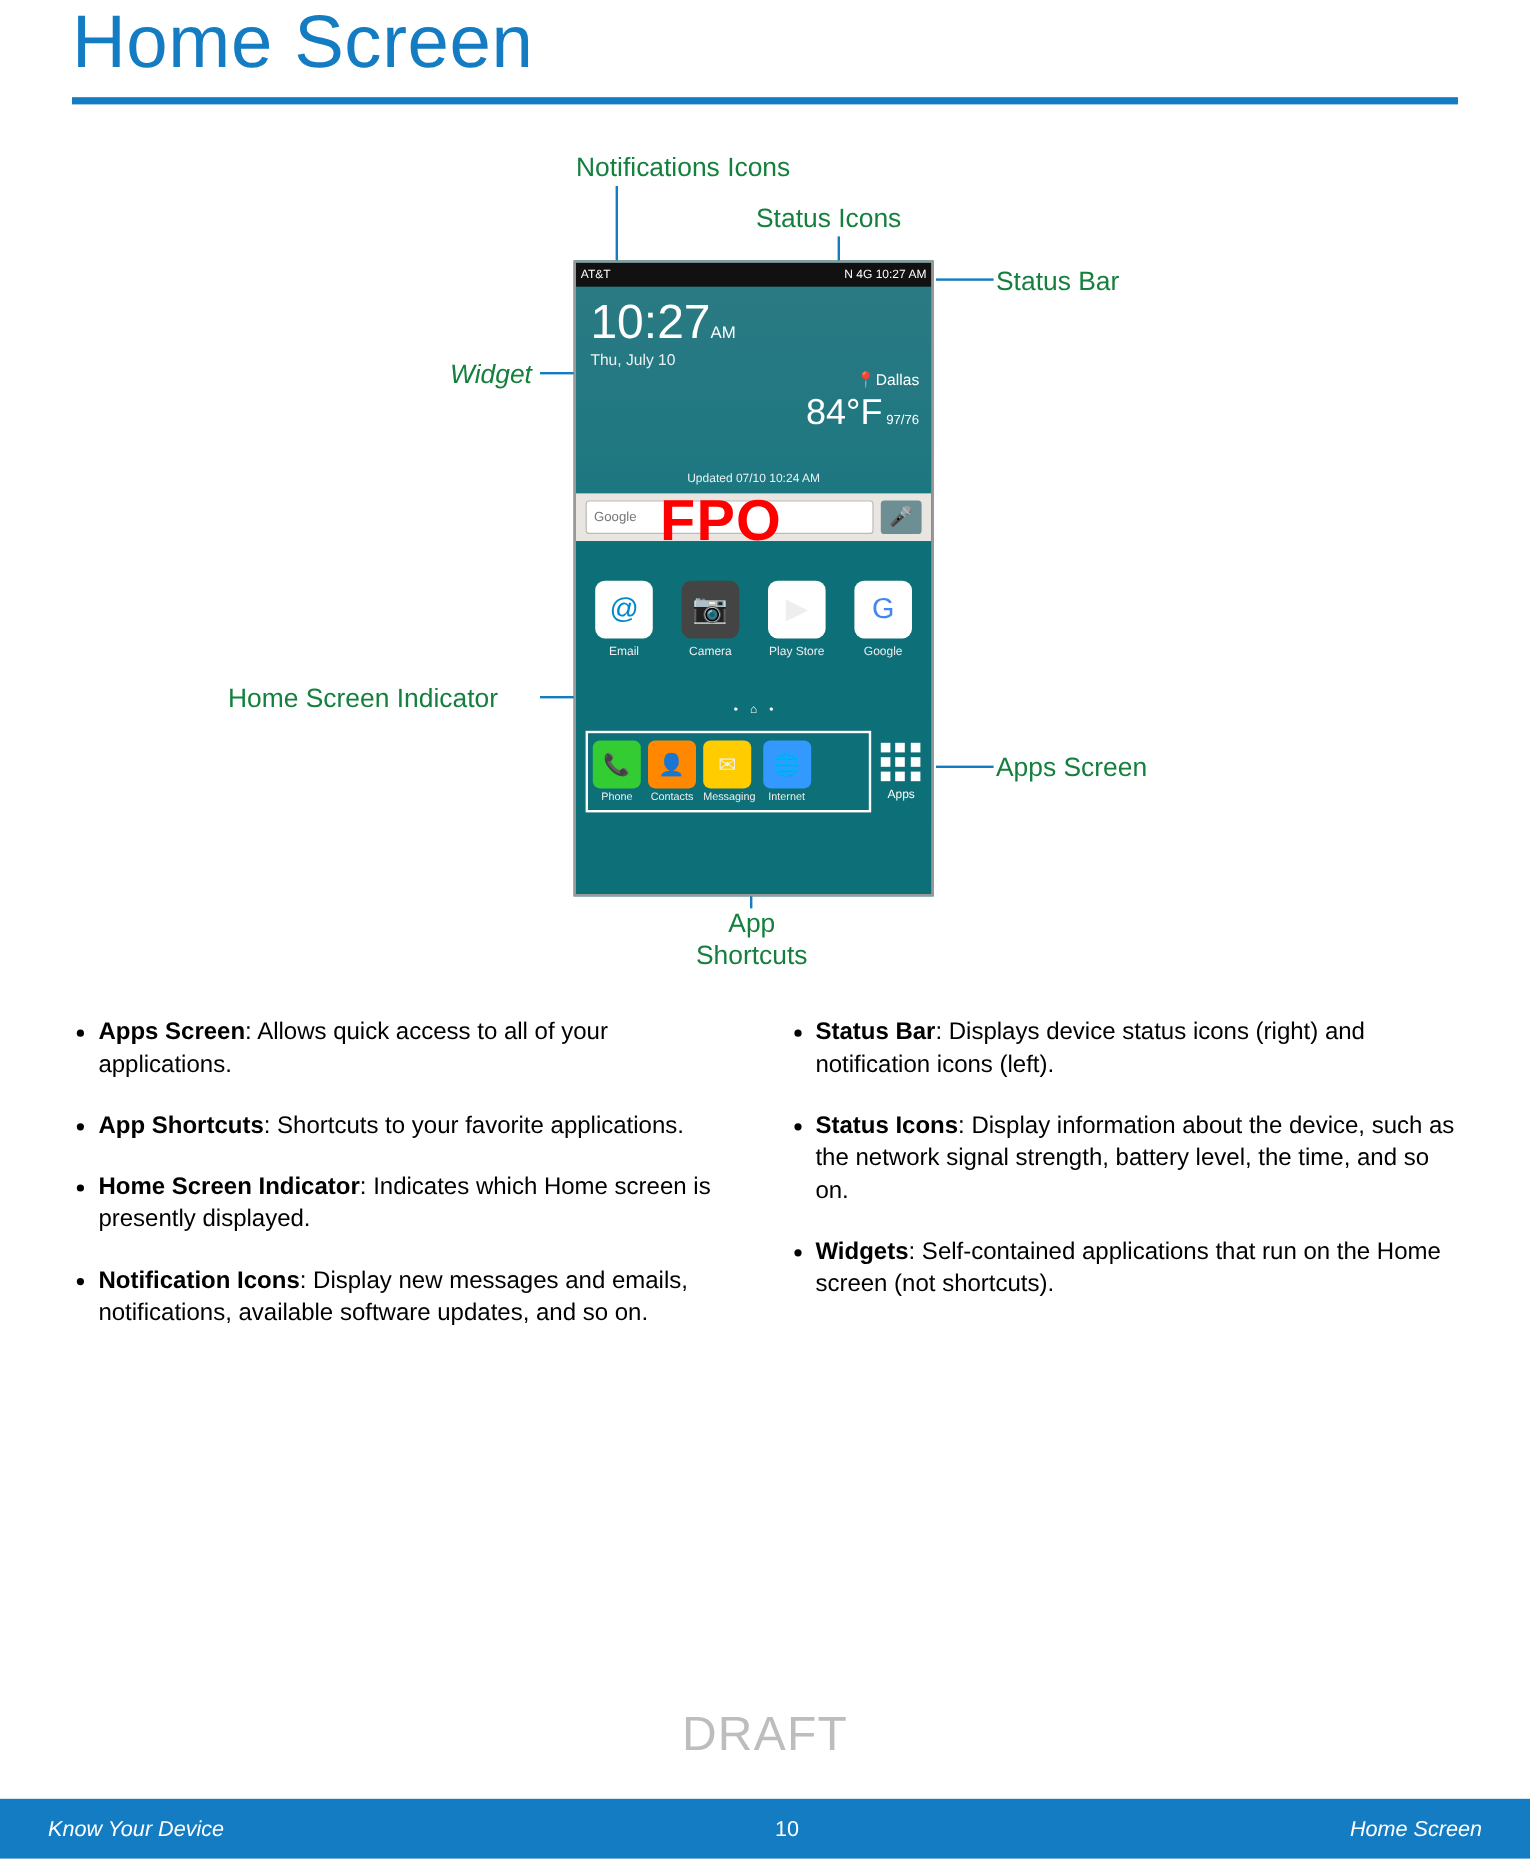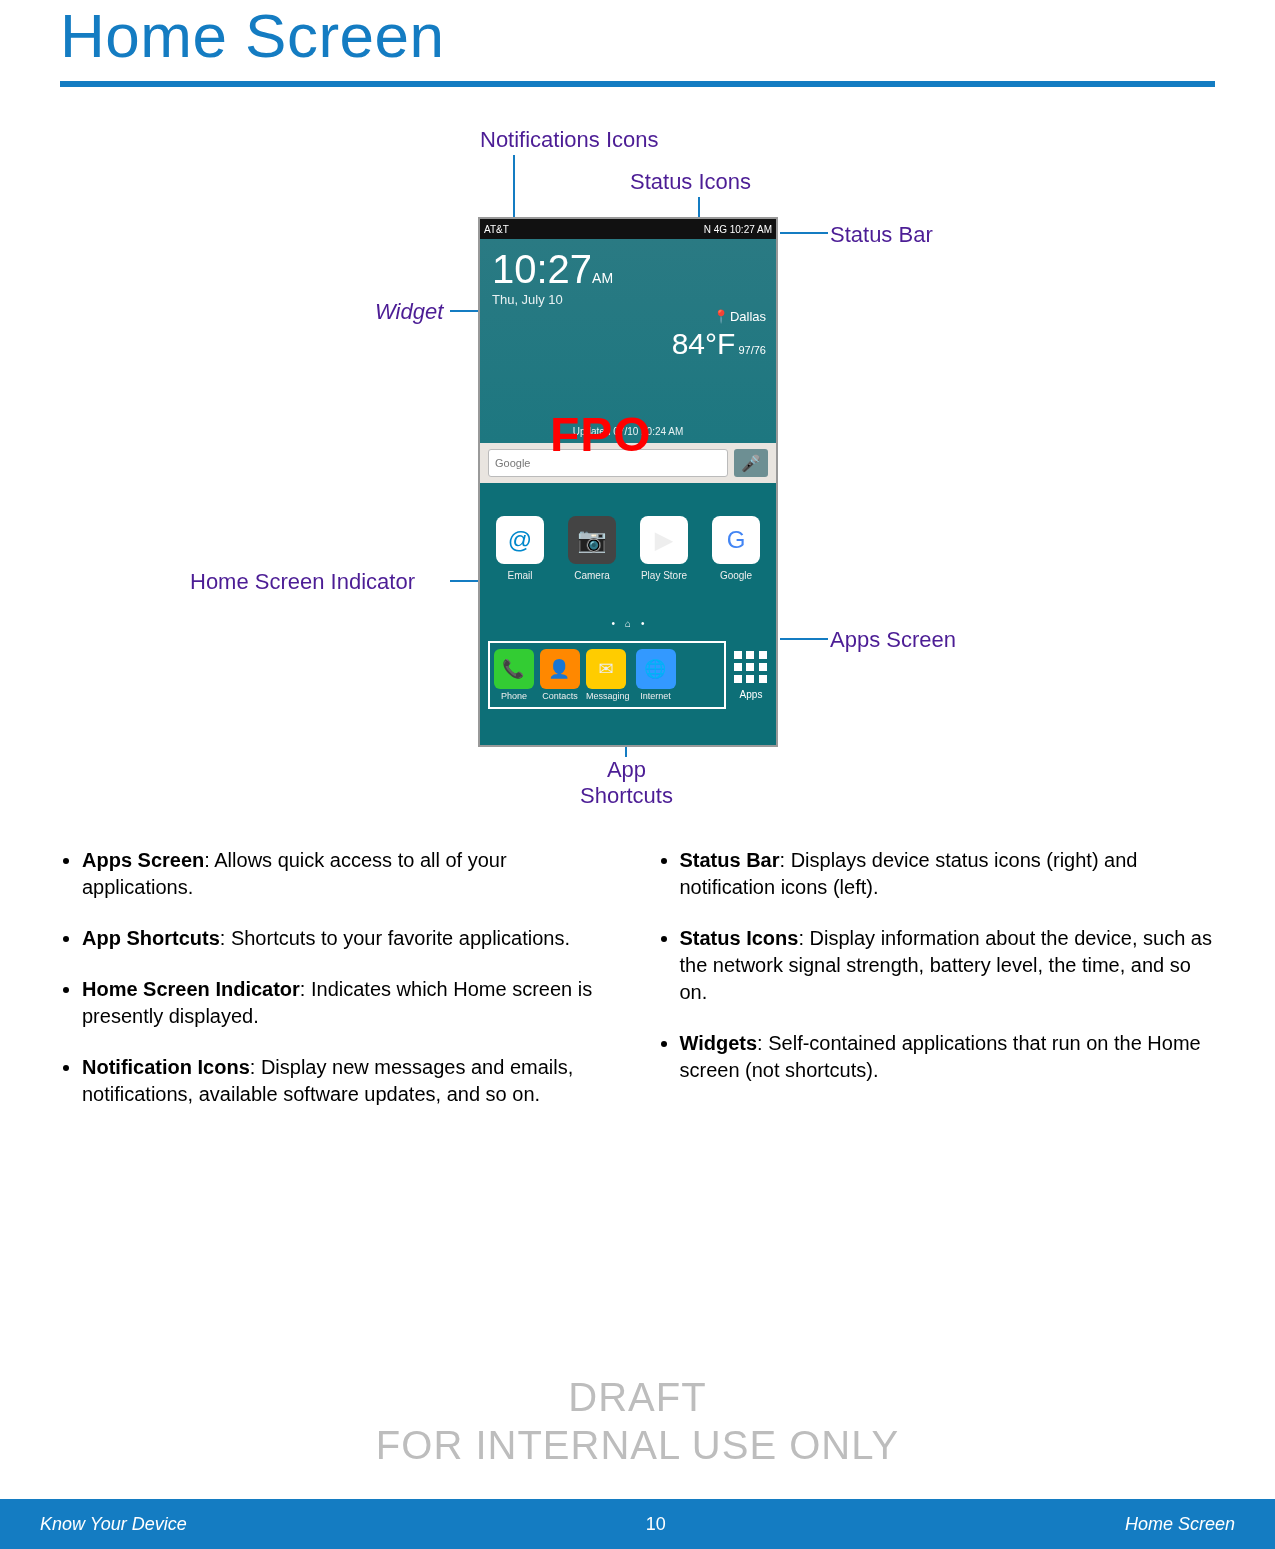--- a/index.html
+++ b/index.html
@@ -45,21 +45,21 @@
     background: #111;
     color: #fff;
     font-size: 10px;
     display: flex;
     align-items: center;
     justify-content: space-between;
     padding: 0 4px;
   }
   .status-left, .status-right { display: flex; gap: 4px; align-items: center; }
   .weather-widget {
-    height: 204px;
+    height: 172px;
     background: linear-gradient(#2a7a83, #1d7780);
     color: #fff;
     padding: 8px 12px;
     position: relative;
   }
   .wtime { font-size: 40px; font-weight: 300; }
   .wdate { font-size: 13px; opacity: .9; }
   .wloc { position: absolute; right: 10px; top: 70px; font-size: 13px; }
   .wtemp { position: absolute; right: 10px; top: 88px; font-size: 30px; }
   .wupd { position: absolute; left: 0; right: 0; bottom: 6px; text-align: center; font-size: 10px; opacity: .9; }
@@ -86,21 +86,21 @@
   .hs-indicator { height: 20px; display: flex; justify-content: center; align-items: center; gap: 10px; color: #fff; font-size: 10px; }
   .dock-area { padding: 8px 8px 10px 8px; display: flex; align-items: center; gap: 8px; background: #0d6f77; }
   .dock-box { border: 2px solid #fff; padding: 6px 4px; display: flex; gap: 6px; flex: 1; }
   .dock .box { width: 40px; height: 40px; border-radius: 6px; margin-bottom: 2px; display:flex; align-items:center; justify-content:center; font-size:18px;}
   .dock { text-align: center; color: #eee; font-size: 9px; }
   .apps-btn { color: #fff; text-align: center; font-size: 10px; }
   .apps-btn .grid { width: 34px; height: 34px; display: grid; grid-template-columns: repeat(3,1fr); gap:3px; margin-bottom:4px; }
   .apps-btn .dot { background:#fff; width:8px; height:8px; }
 
   
-  .callout { position: absolute; font-size: 22px; color: #4c1d95; white-space: nowrap; }
+  .callout { position: absolute; font-size: 22px; color: #15803d; white-space: nowrap; }
   .line { position: absolute; background: #147cc2; }
 
   
   .fpo { position:absolute; top: 290px; left: 550px; font-size: 48px; color: #ff0000; font-weight: bold; letter-spacing: 1px; }
 
   
   .bullets {
     display: flex;
     padding: 30px 60px 0 60px;
     gap: 40px;
@@ -233,20 +233,19 @@
     <ul>
       <li><b>Status Bar</b><span>: Displays device status icons (right) and notification icons (left).</span></li>
       <li><b>Status Icons</b><span>: Display information about the device, such as the network signal strength, battery level, the time, and so on.</span></li>
       <li><b>Widgets</b><span>: Self-contained applications that run on the Home screen (not shortcuts).</span></li>
     </ul>
   </div>
 </div>
 
 <div class="draft">
   <div>DRAFT</div>
-  <div>FOR INTERNAL USE ONLY</div>
 </div>
 
 <div class="footer">
   <div>Know Your Device</div>
   <div class="mid">10</div>
   <div>Home Screen</div>
 </div>
 
 </body></html>

